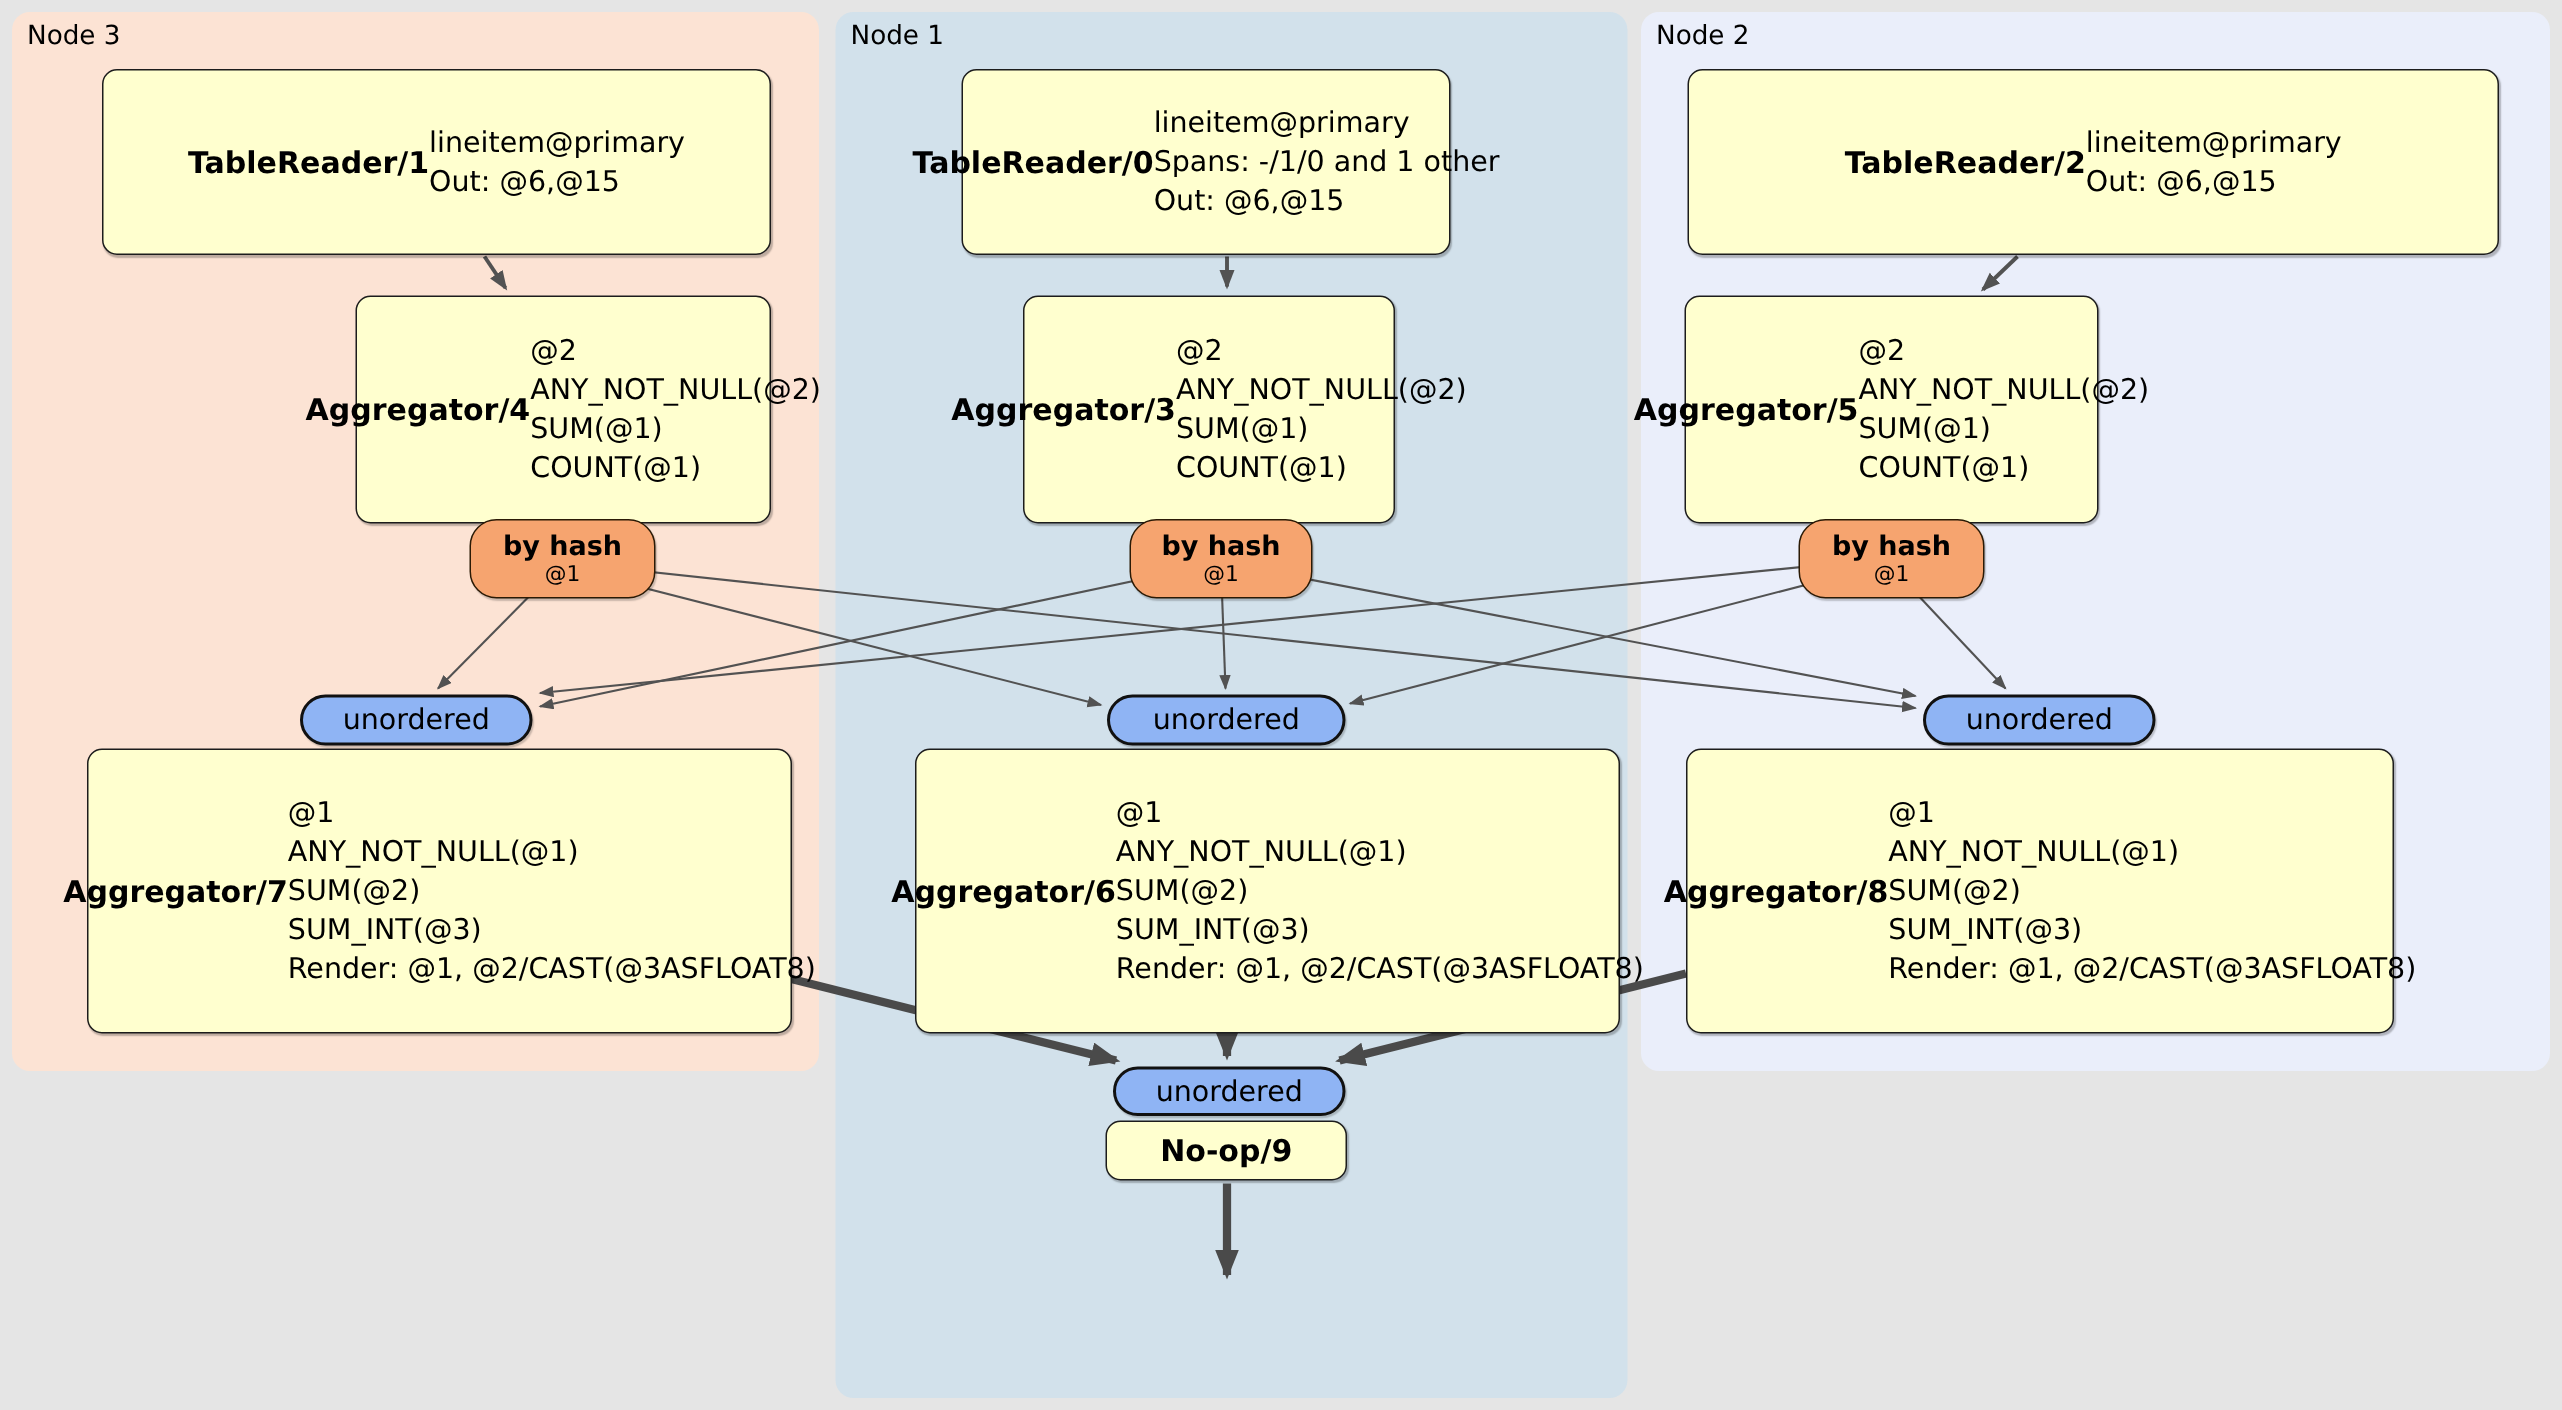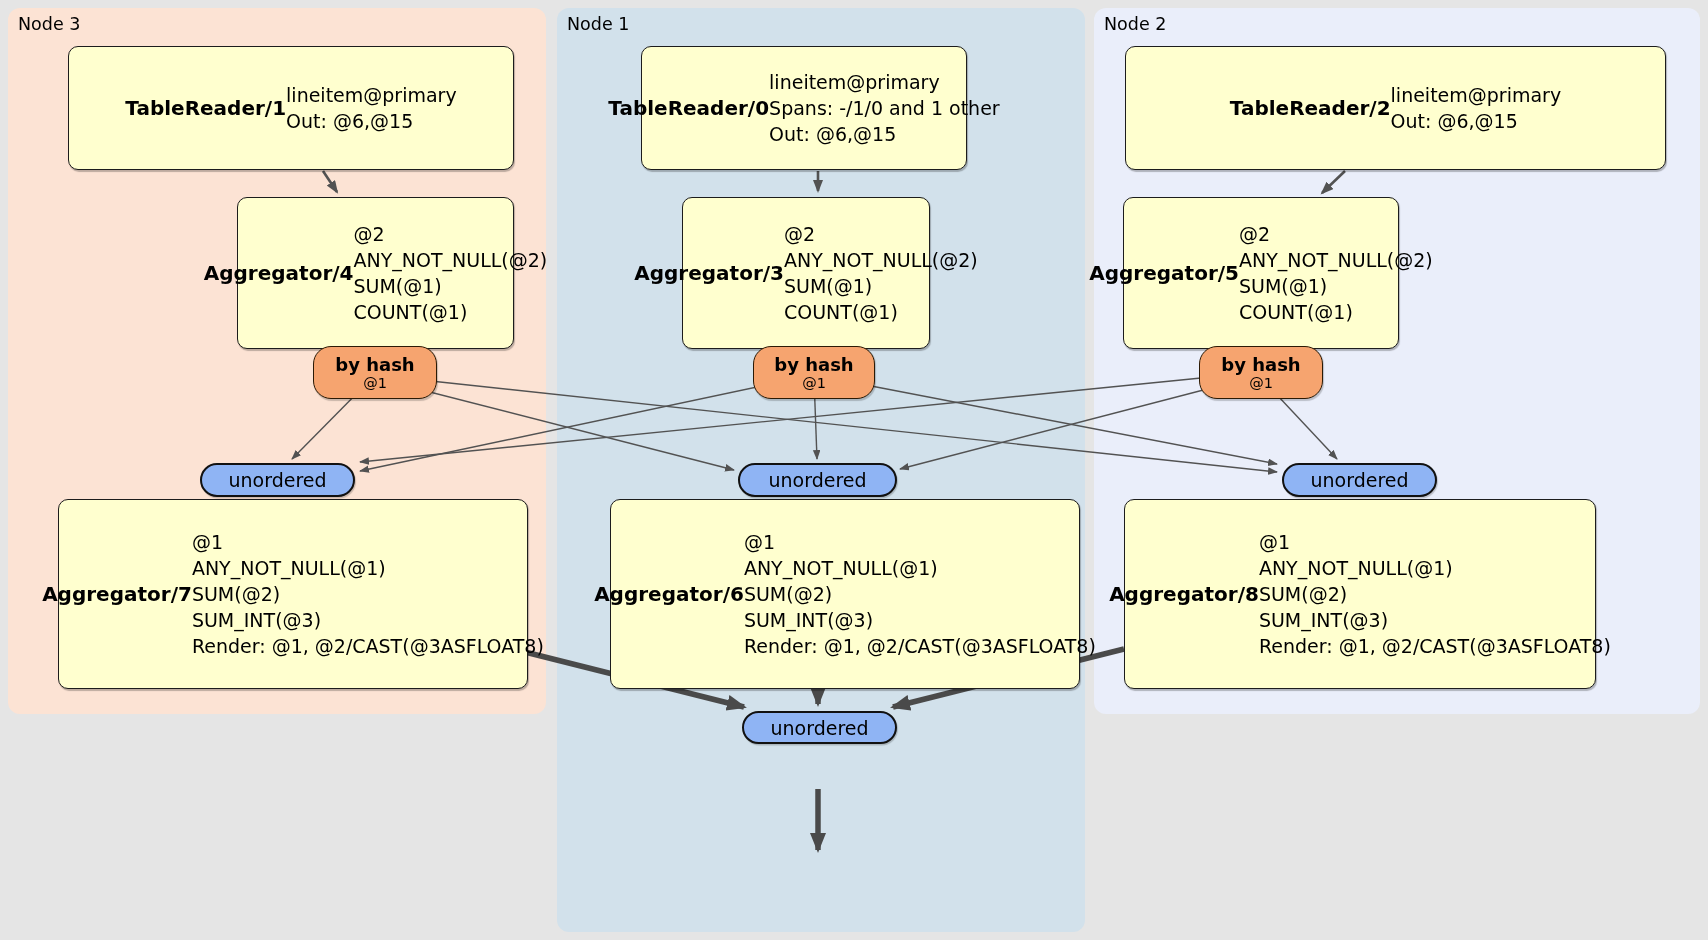--- a/index.html
+++ b/index.html
@@ -172,20 +172,23 @@
     <div class="title">Aggregator/8</div>
     <div>
         <div class="line">@1</div>
         <div class="line">ANY_NOT_NULL(@1)</div>
         <div class="line">SUM(@2)</div>
         <div class="line">SUM_INT(@3)</div>
         <div class="line">Render: @1, @2/CAST(@3ASFLOAT8)</div>
       </div>
   </div>
 
+  <div class="pbox" style="left:737px; top:747px; width:161px; height:40px;">
+    <div class="title">No-op/9</div>
+  </div>
 
   <div class="badge-hash" style="left:313px; top:346px; width:124px; height:53px;">
     <div class="t1">by hash</div>
     <div class="t2">@1</div>
   </div>
   <div class="badge-hash" style="left:753px; top:346px; width:122px; height:53px;">
     <div class="t1">by hash</div>
     <div class="t2">@1</div>
   </div>
   <div class="badge-hash" style="left:1199px; top:346px; width:124px; height:53px;">

